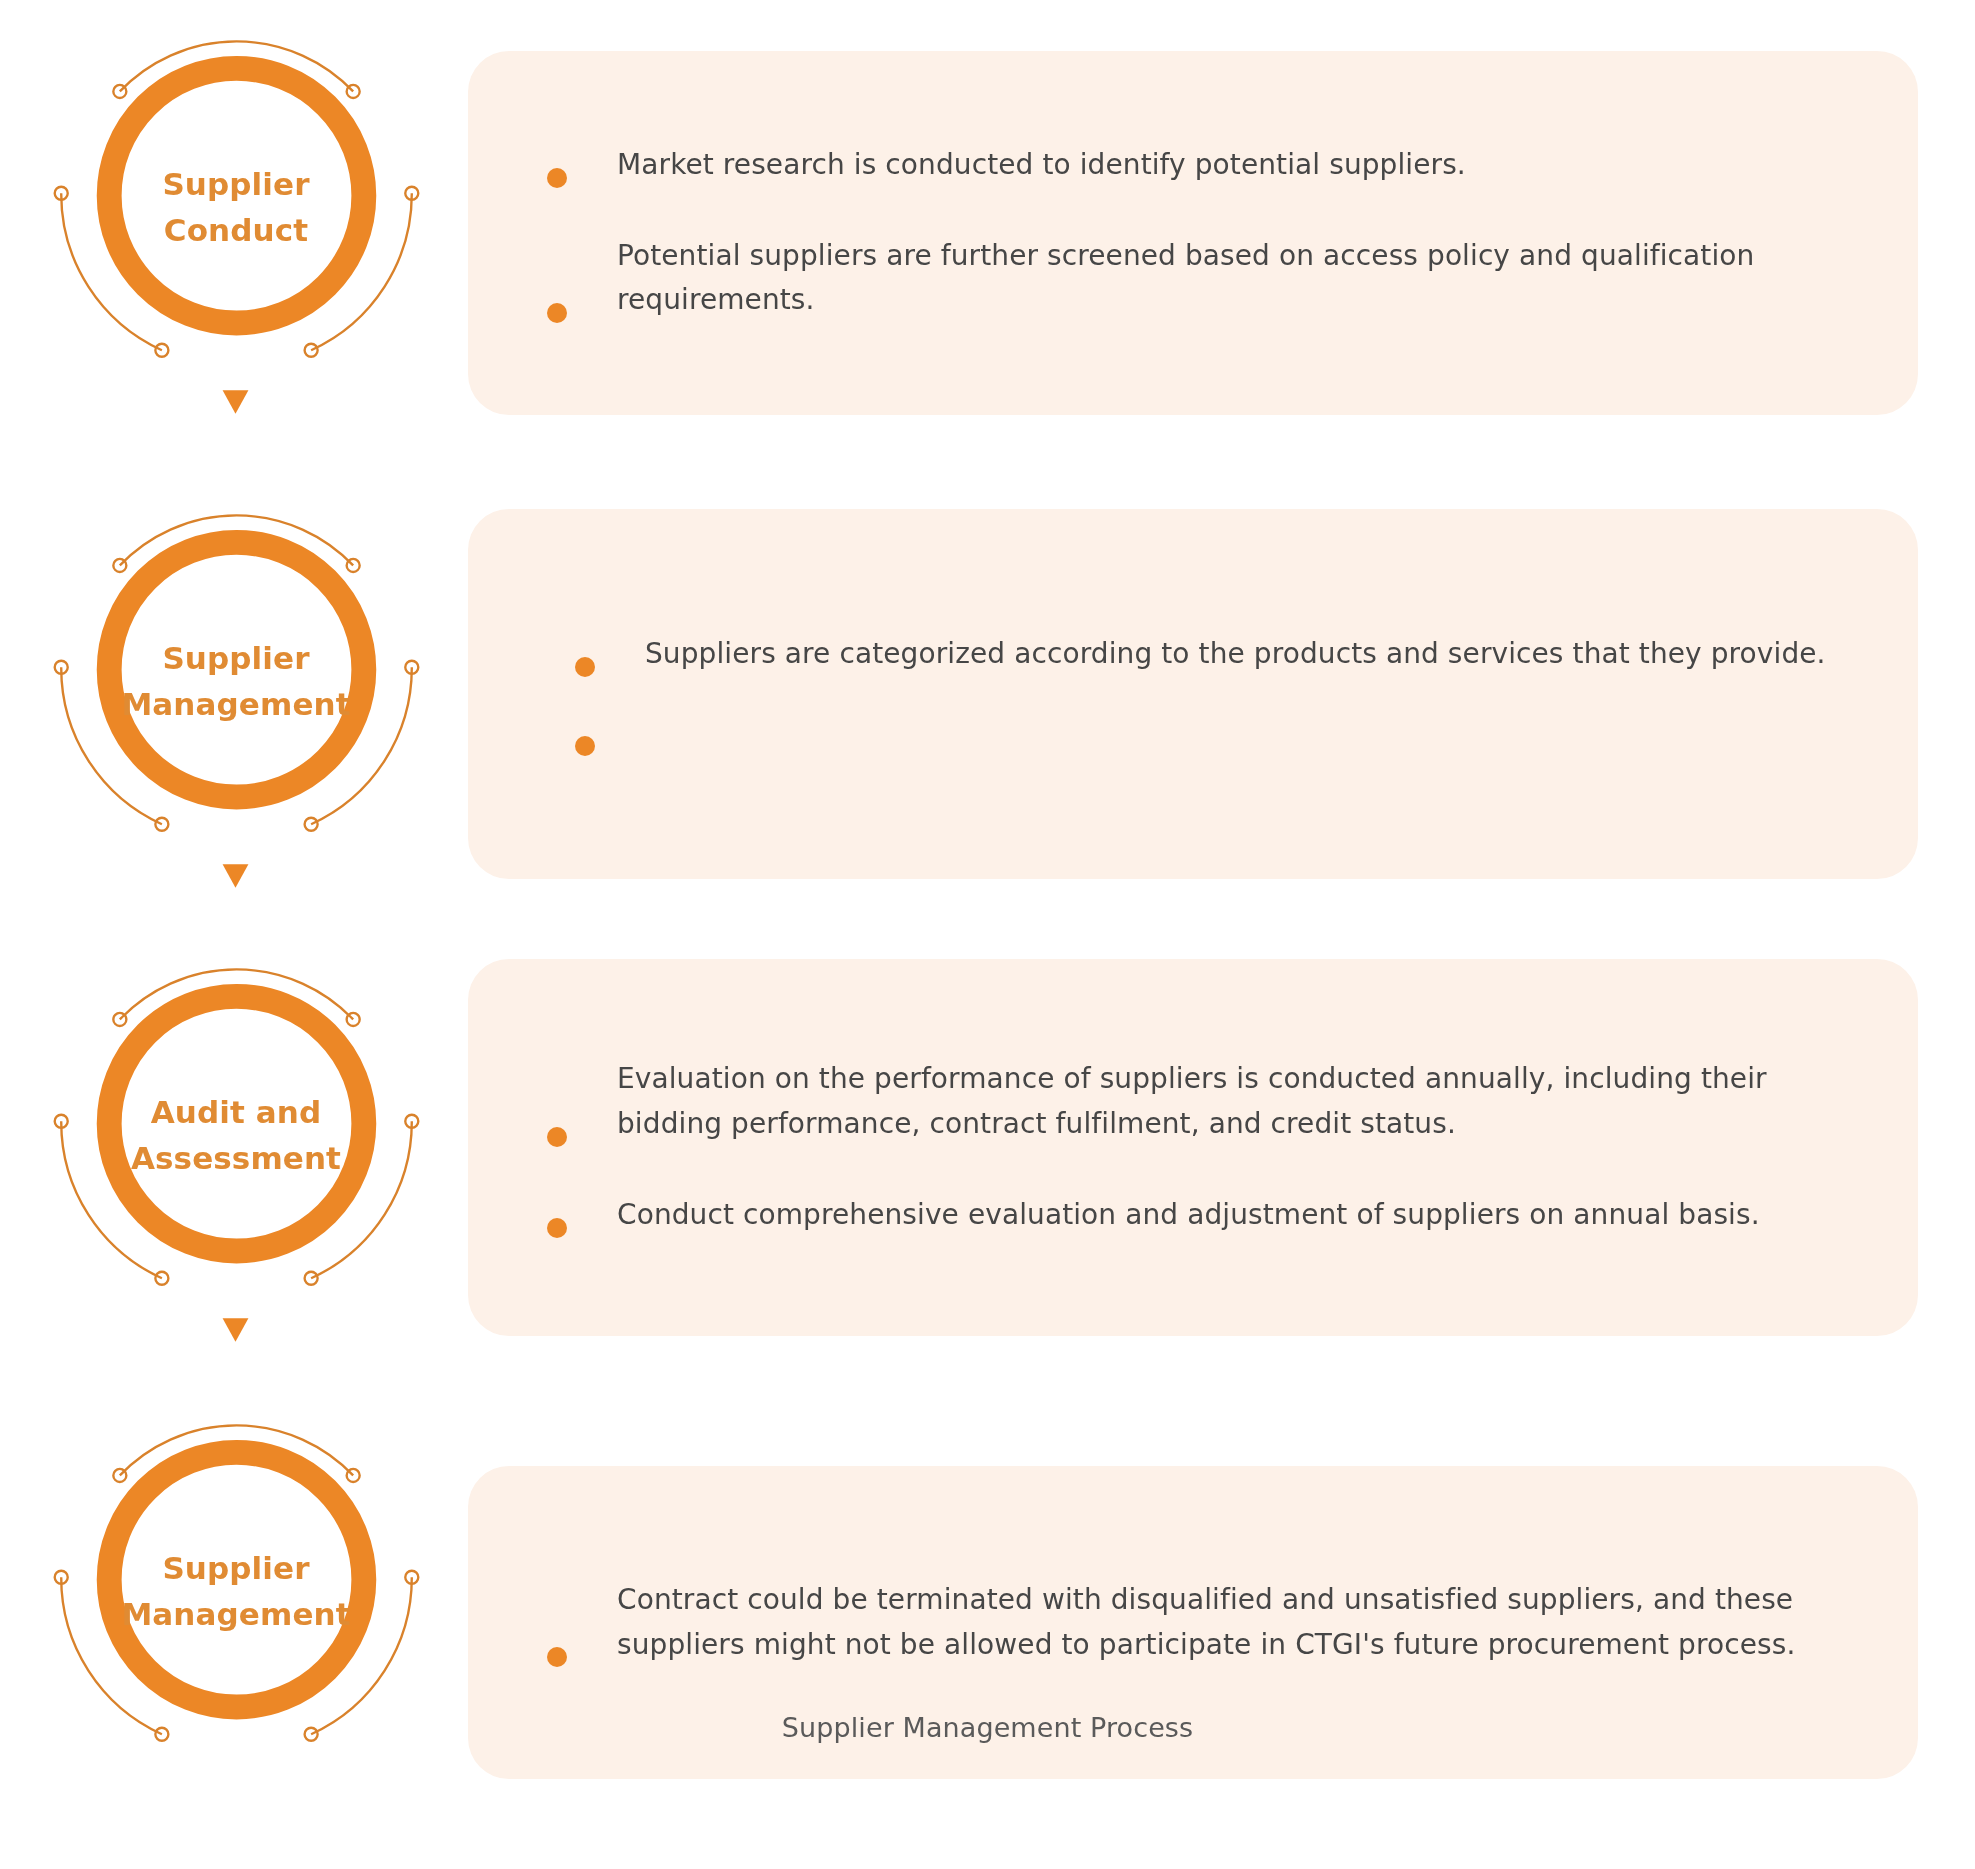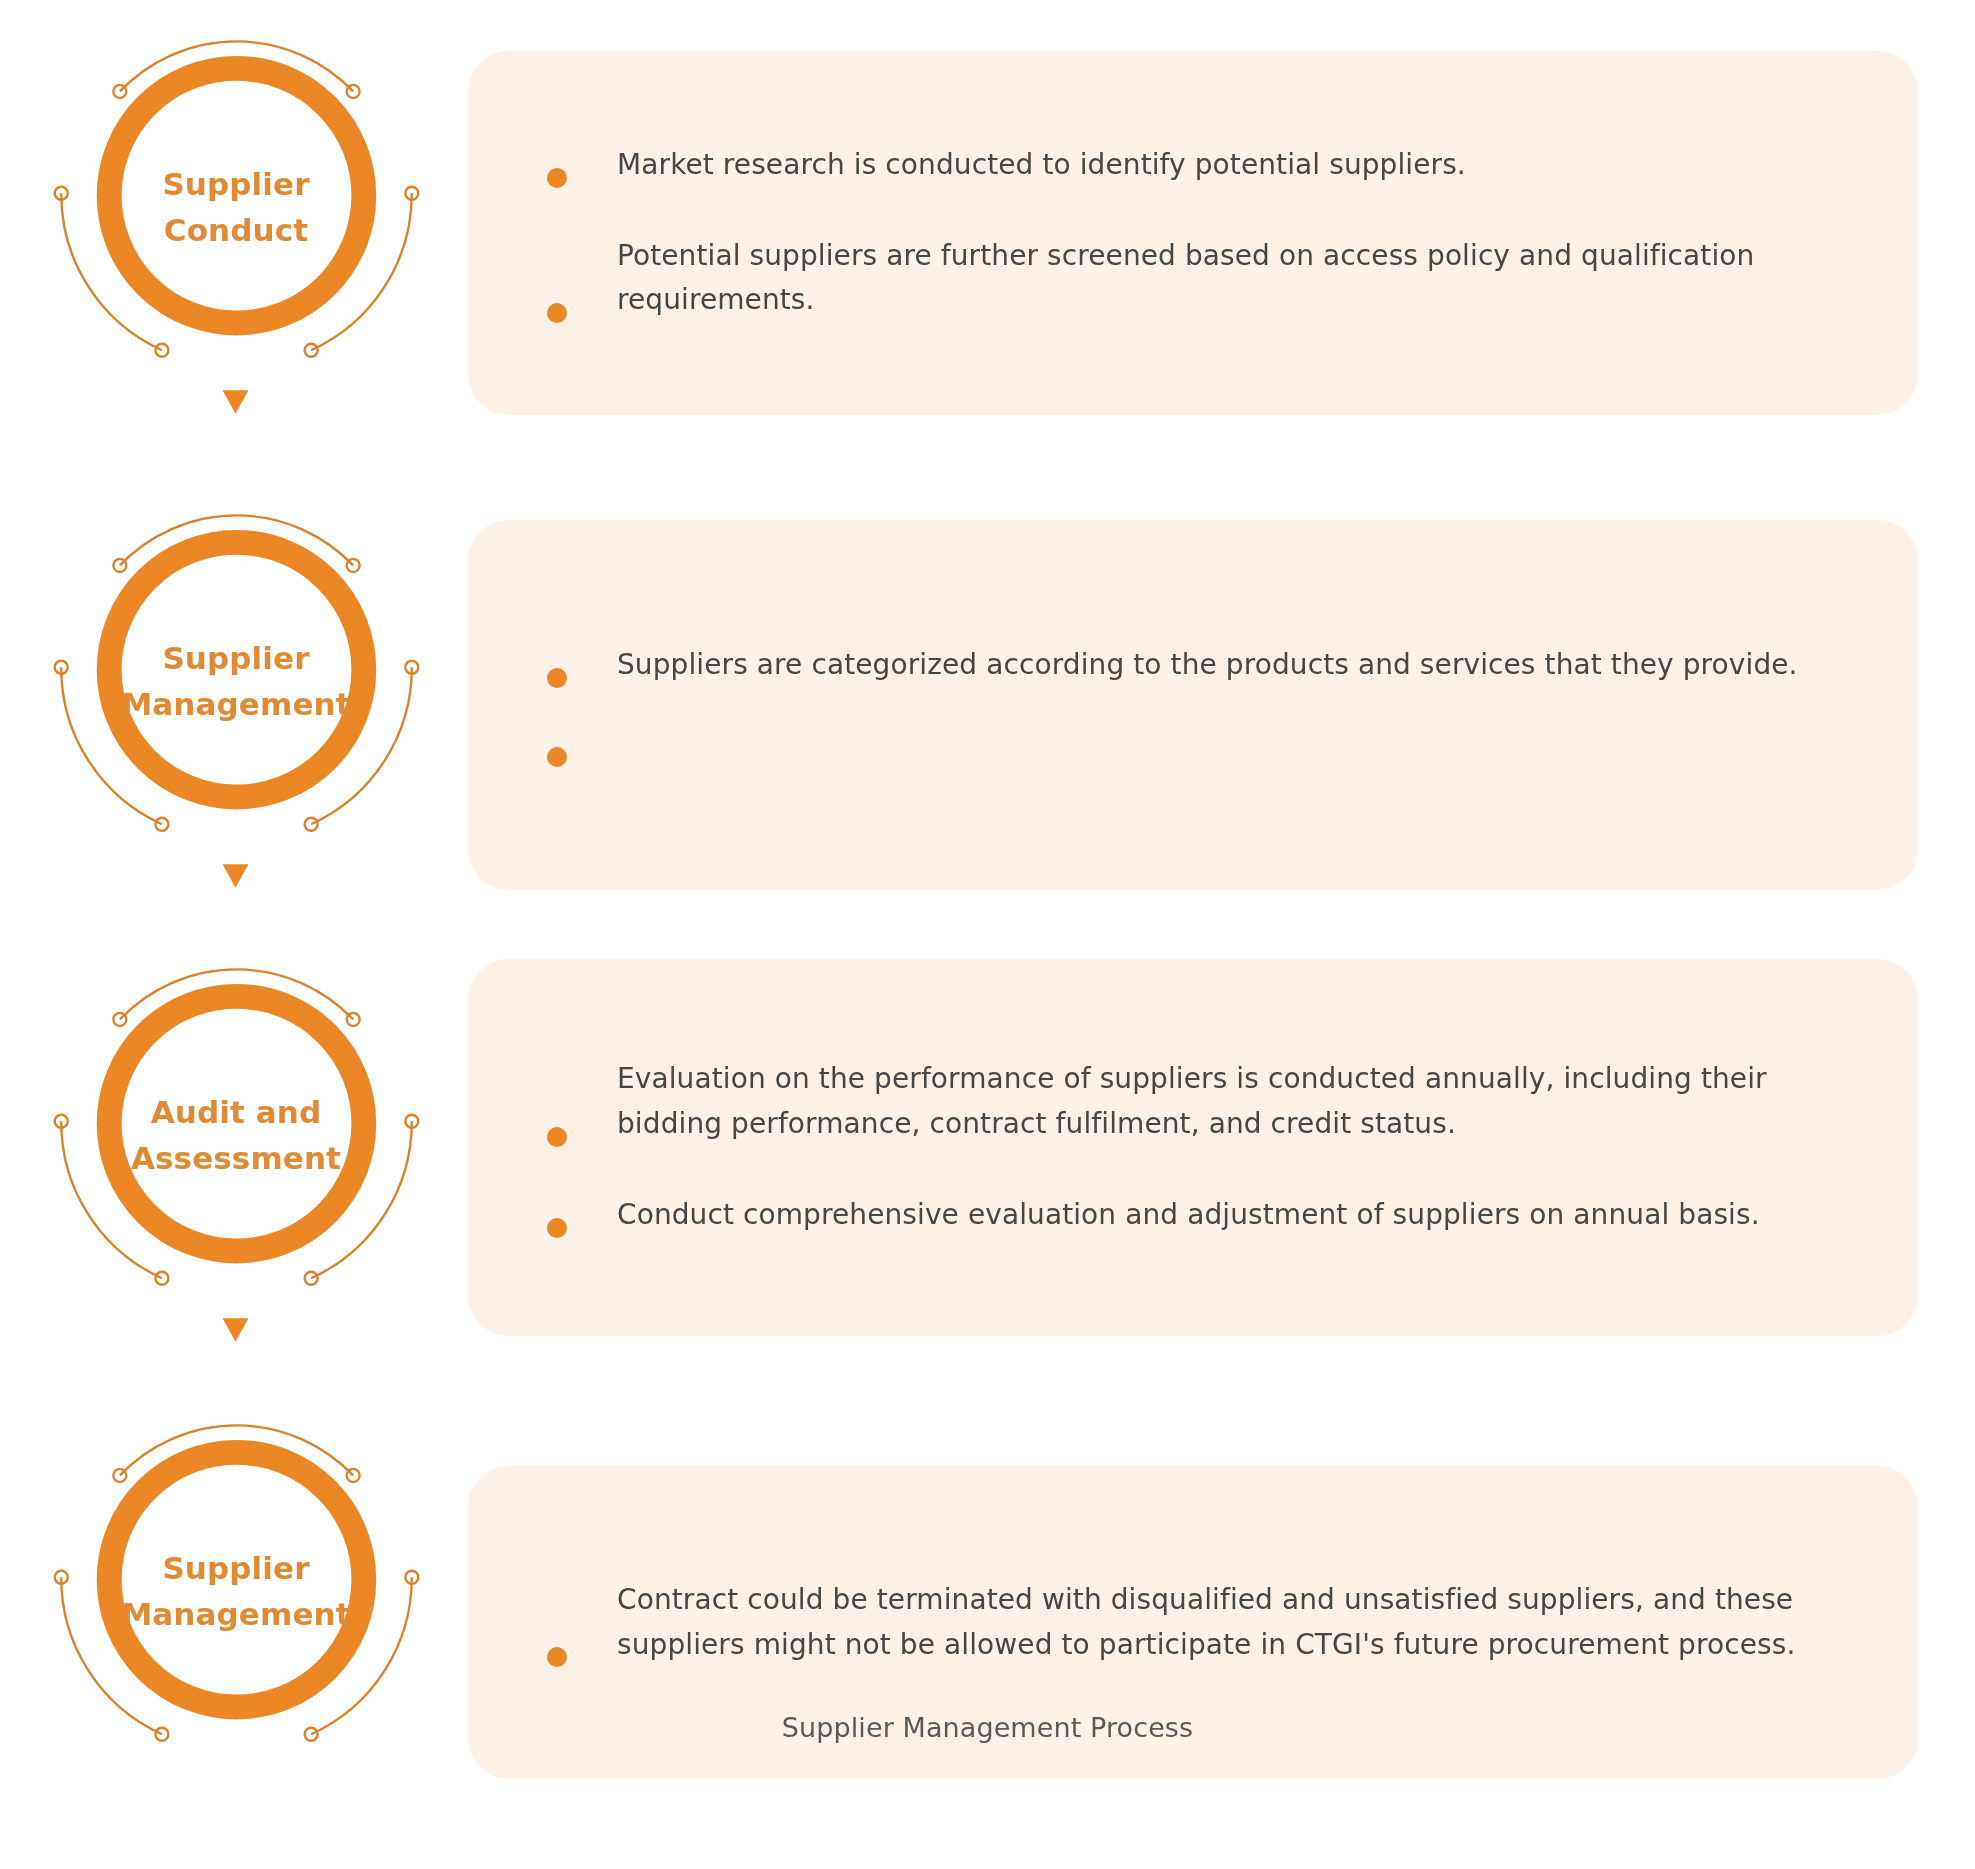--- a/index.html
+++ b/index.html
@@ -187,21 +187,21 @@
         <span>Management</span>
       </div>
     </div>
 
     <div class="connector" style="left:220px; top:370px;">
       <svg viewBox="0 0 52 46">
           <polygon points="4,4 48,4 26,44" fill="#EC8726"></polygon>
         </svg>
     </div>
 
-    <div class="card" style="top:28px; min-height:370px;">
+    <div class="card" style="top:17px; min-height:370px;padding-left:28px;">
       <div class="bullet-row">
         <div class="bullet-dot"></div>
         <div class="bullet-text">Suppliers are categorized according to the products and services that they provide.</div>
       </div>
       <div class="gap-sm"></div>
       <div class="bullet-row">
         <div class="bullet-dot"></div>
       </div>
     </div>
   </div>

